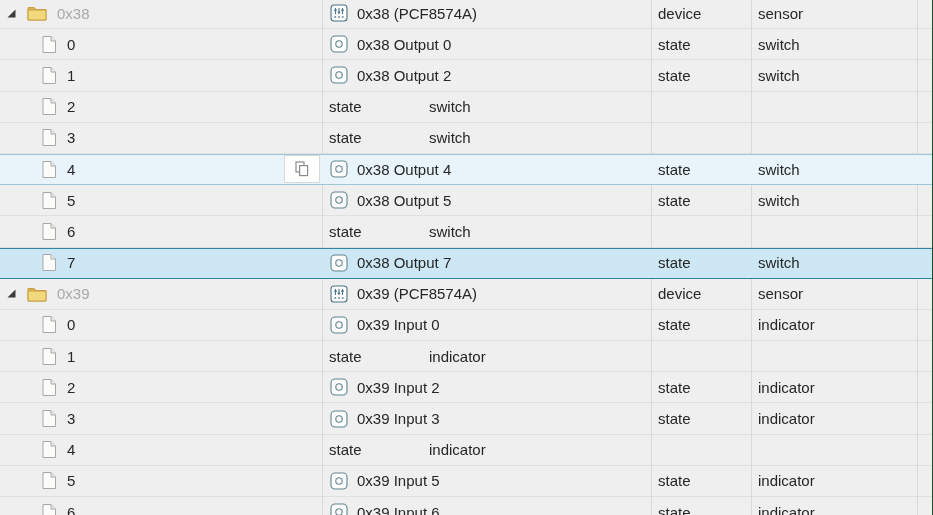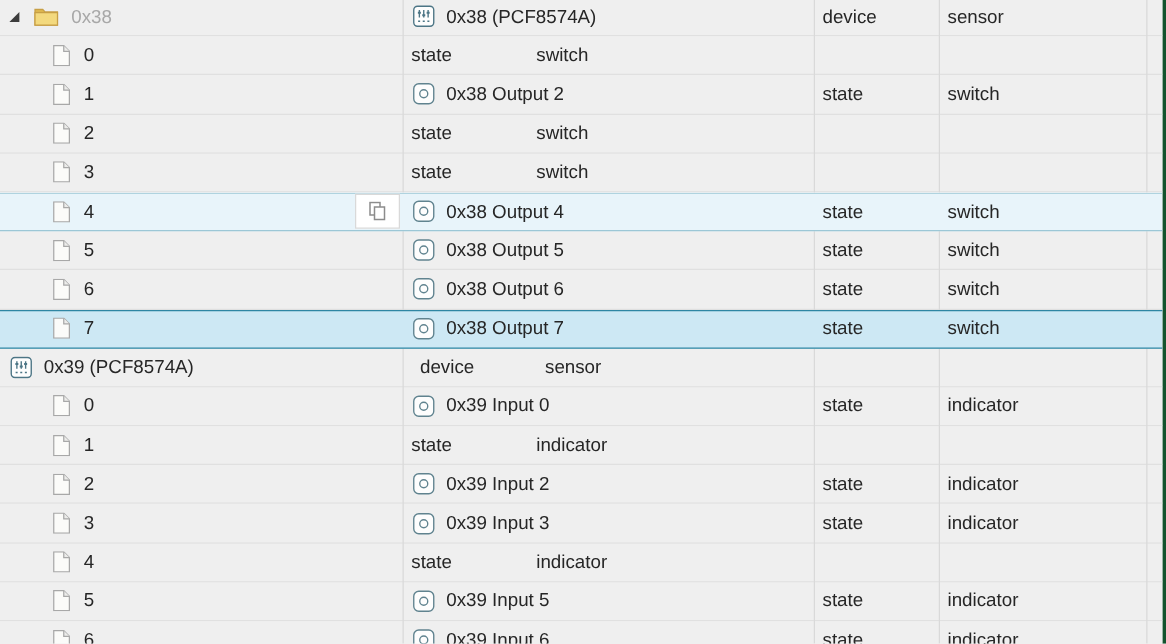--- a/index.html
+++ b/index.html
@@ -4,21 +4,21 @@
 <style>
   :root{
     --row-bg:#efefef; --row-divider:#e0e0e0; --col-divider:#d9d9d9;
     --hover-bg:#e8f4fa; --hover-border:#9cc7d6;
     --selected-bg:#cde8f4; --selected-border:#2f86a3;
     --text:#262626; --device-label:#a8a8a8; --icon-teal:#4c7585;
   }
   *{box-sizing:border-box;margin:0;padding:0}
   html,body{width:933px;height:515px;overflow:hidden}
   body{font-family:"Liberation Sans","DejaVu Sans",sans-serif;font-size:15px;color:var(--text);background:var(--row-bg)}
-  .grid{position:relative;width:933px;height:515px;overflow:hidden;border-right:3px solid #14532d}
+  .grid{position:relative;width:933px;height:515px;overflow:hidden;border-right:1px solid #14532d}
   .col-dividers{position:absolute;inset:0;z-index:1;pointer-events:none}
   .col-div{position:absolute;top:0;bottom:0;width:1px;background:var(--col-divider)}
   .col-div.c1{left:322px}.col-div.c2{left:651px}.col-div.c3{left:751px}.col-div.c4{left:917px}
   .rows{position:absolute;left:0;right:0;top:-2px}
   .row{display:flex;align-items:center;height:31.2px;background:var(--row-bg);
        border-bottom:1px solid var(--row-divider)}
   .row.hover{position:relative;z-index:2;background:var(--hover-bg);
        border-bottom:1px solid var(--hover-border);box-shadow:inset 0 1px 0 var(--hover-border)}
   .row.selected{position:relative;z-index:2;background:var(--selected-bg);
        border-bottom:1px solid var(--selected-border);box-shadow:inset 0 1px 0 var(--selected-border)}
@@ -90,20 +90,30 @@
 
       <span class="tree-file">
         <svg width="14" height="17" viewBox="0 0 14 17">
           <path d="M1 0.5 h8 l4.5 4.5 v11.5 H1 Z" fill="#fbfbf9" stroke="#a8a8a8" stroke-width="1"></path>
           <path d="M9 0.5 v4.5 h4.5" fill="#ececea" stroke="#a8a8a8" stroke-width="1"></path>
         </svg>
       </span>
       <span class="tree-label">0</span>
 
     </div>
+    <div class="cell name">
+
+      <span class="obj-icon obj-state">
+        <svg width="18" height="18" viewBox="0 0 18 18">
+          <rect x="1" y="1" width="16" height="16" rx="4" fill="#fdfdfd" stroke="#60838f" stroke-width="1.1"></rect>
+          <circle cx="9" cy="9" r="3.2" fill="none" stroke="#60838f" stroke-width="1.1"></circle>
+        </svg>
+      </span>
+      <span class="name-label">0x38 Output 0</span>
+    </div>
     <div class="cell type">
       <span>state</span>
     </div>
     <div class="cell role">
       <span>switch</span>
     </div>
     <div class="cell spacer"></div>
   </div>
       <div class="row child">
     <div class="cell tree">
@@ -245,30 +255,20 @@
 
       <span class="tree-file">
         <svg width="14" height="17" viewBox="0 0 14 17">
           <path d="M1 0.5 h8 l4.5 4.5 v11.5 H1 Z" fill="#fbfbf9" stroke="#a8a8a8" stroke-width="1"></path>
           <path d="M9 0.5 v4.5 h4.5" fill="#ececea" stroke="#a8a8a8" stroke-width="1"></path>
         </svg>
       </span>
       <span class="tree-label">6</span>
 
     </div>
-    <div class="cell name">
-
-      <span class="obj-icon obj-state">
-        <svg width="18" height="18" viewBox="0 0 18 18">
-          <rect x="1" y="1" width="16" height="16" rx="4" fill="#fdfdfd" stroke="#60838f" stroke-width="1.1"></rect>
-          <circle cx="9" cy="9" r="3.2" fill="none" stroke="#60838f" stroke-width="1.1"></circle>
-        </svg>
-      </span>
-      <span class="name-label">0x38 Output 6</span>
-    </div>
     <div class="cell type">
       <span>state</span>
     </div>
     <div class="cell role">
       <span>switch</span>
     </div>
     <div class="cell spacer"></div>
   </div>
       <div class="row child selected">
     <div class="cell tree">
@@ -294,20 +294,36 @@
     </div>
     <div class="cell type">
       <span>state</span>
     </div>
     <div class="cell role">
       <span>switch</span>
     </div>
     <div class="cell spacer"></div>
   </div>
       <div class="row device">
+    <div class="cell tree">
+      <span class="expander">
+        <svg width="9" height="9" viewBox="0 0 9 9">
+              <path d="M8.5 0.5 V8.5 H0.5 Z" fill="#3c3c3c"></path>
+            </svg>
+      </span>
+      <span class="tree-folder">
+        <svg width="20" height="16" viewBox="0 0 20 16">
+          <path d="M1 2.5 h6.2 l1.8 2 H19 v10.5 H1 Z" fill="#dcb54e" stroke="#c79f45" stroke-width="1"></path>
+          <path d="M1 5 h18 v10 H1 Z" fill="#f3d97e" stroke="#c79f45" stroke-width="1"></path>
+        </svg>
+      </span>
+
+      <span class="tree-label">0x39</span>
+
+    </div>
     <div class="cell name">
       <span class="obj-icon obj-device">
         <svg width="18" height="18" viewBox="0 0 18 18">
           <rect x="1" y="1" width="16" height="16" rx="3" fill="#fdfdfd" stroke="#4c7585" stroke-width="1.1"></rect>
           <path d="M5.5 4 v6 M9 4 v6 M12.5 4 v6" stroke="#4c7585" stroke-width="1.1"></path>
           <rect x="4.3" y="5.4" width="2.4" height="1.6" fill="#4c7585"></rect>
           <rect x="7.8" y="7.4" width="2.4" height="1.6" fill="#4c7585"></rect>
           <rect x="11.3" y="5.4" width="2.4" height="1.6" fill="#4c7585"></rect>
           <path d="M4.5 13 h1.6 M8.2 13 h1.6 M11.9 13 h1.6" stroke="#4c7585" stroke-width="1.3"></path>
         </svg>

